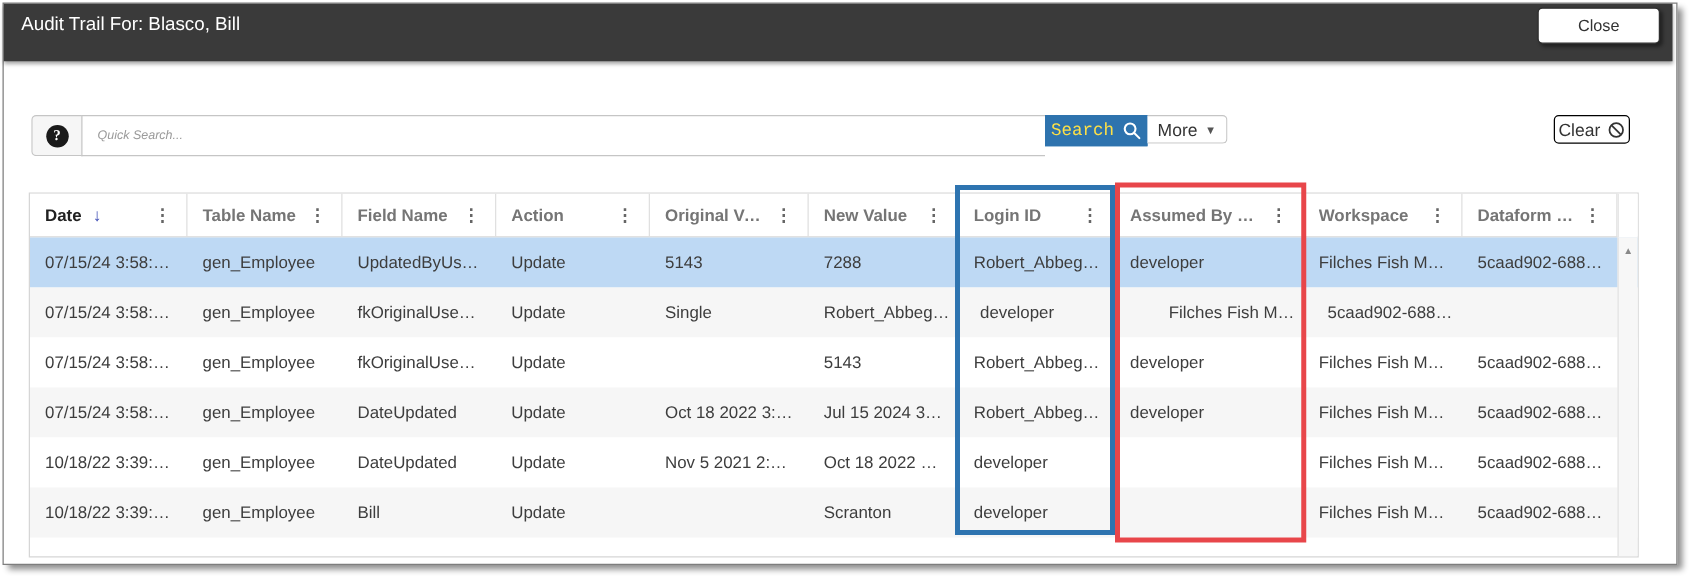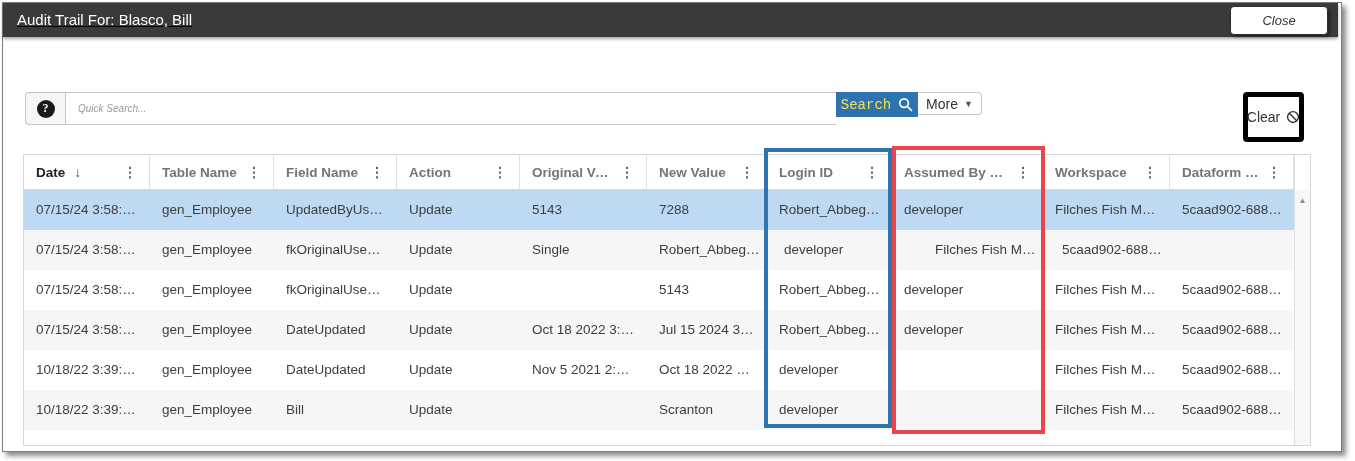--- a/index.html
+++ b/index.html
@@ -9,47 +9,47 @@
     --blue-annot:#2e74b0;
     --red-annot:#e8464a;
   }
   *{box-sizing:border-box;margin:0;padding:0;}
   html,body{width:1355px;height:461px;background:#fff;font-family:"Liberation Sans",sans-serif;overflow:hidden;}
 
   .dialog{position:absolute;left:2px;top:2px;width:1340px;height:450px;background:#fff;
     border:1px solid #7e7e7e;box-shadow:4px 4px 5px rgba(0,0,0,.45);}
 
   
-  .titlebar{position:absolute;left:0;top:0;right:3px;height:34px;background:var(--titlebar);
-    box-shadow:0 2px 3px rgba(0,0,0,.35);text-decoration:underline;}
+  .titlebar{position:absolute;left:0;top:0;right:3px;height:46px;background:var(--titlebar);
+    box-shadow:0 2px 3px rgba(0,0,0,.35);}
   .titlebar .title{color:#fff;font-size:15px;line-height:34px;padding-left:14px;display:block;
     white-space:nowrap;}
   .close-btn{position:absolute;top:3px;right:13px;width:98px;height:29px;background:#fff;
     border:1px solid #2e2e2e;border-radius:4px;font-family:"Liberation Sans",sans-serif;
-    font-size:13px;color:#333;cursor:pointer;box-shadow:2px 2px 3px rgba(0,0,0,.4);font-style:italic;}
+    font-size:13px;color:#333;cursor:pointer;box-shadow:2px 2px 3px rgba(0,0,0,.4);}
 
   
   .toolbar{position:absolute;left:22px;top:89px;right:22px;height:33px;}
   .searchgroup{position:absolute;left:0;top:0;height:33px;width:957px;display:flex;}
   .help-btn{width:40px;height:33px;background:#f6f6f6;border:1px solid #c5c5c5;border-right:none;
     border-radius:4px 0 0 4px;display:flex;align-items:center;justify-content:center;cursor:pointer;}
   .help-circle{width:18px;height:18px;border-radius:50%;background:#1a1a1a;color:#fff;font-size:12px;
     font-weight:bold;display:flex;align-items:center;justify-content:center;font-family:"Liberation Serif",serif;}
   .search-input{flex:1;height:33px;border:1px solid #c5c5c5;border-right:none;padding:0 12px;
     font-size:10px;color:#333;font-family:"Liberation Sans",sans-serif;outline:none;}
   .search-input::placeholder{color:#9a9a9a;font-style:italic;}
   .search-btn{width:82px;height:25px;background:var(--primary);border:1px solid var(--primary);
     color:#fde047;font-size:14px;display:flex;align-items:center;justify-content:center;gap:7px;
     cursor:pointer;font-family:Liberation Mono, monospace;}
   .more-btn{width:64px;height:23px;background:#fff;border:1px solid #c5c5c5;border-left:none;
     border-radius:0 4px 4px 0;color:#333;font-size:14px;display:flex;align-items:center;
     justify-content:center;gap:6px;cursor:pointer;font-family:"Liberation Sans",sans-serif;}
   .caret{font-size:9px;color:#555;}
-  .clear-btn{position:absolute;right:15px;top:0;width:61px;height:50px;background:#fff;
-    border:5px solid #000000;border-radius:4px;color:#333;font-size:14px;display:flex;
+  .clear-btn{position:absolute;right:15px;top:0;width:61px;height:23px;background:#fff;
+    border:1px solid #000000;border-radius:4px;color:#333;font-size:14px;display:flex;
     align-items:center;justify-content:center;gap:6px;cursor:pointer;font-family:"Liberation Sans",sans-serif;}
 
   
   .grid{position:absolute;left:20px;top:151px;width:1288px;height:292px;border:1px solid #d6d6d6;
     background:#fff;}
   .grid-header{display:flex;height:35px;border-bottom:1px solid #d8d8d8;background:#fff;}
   .hcell{display:flex;align-items:center;border-right:1px solid #e0e0e0;padding:0 6px 0 12px;
     overflow:hidden;white-space:nowrap;cursor:pointer;}
   .hlabel{font-size:13.5px;font-weight:bold;color:#757575;overflow:hidden;text-overflow:ellipsis;}
   .hlabel.first{color:#212121;}

